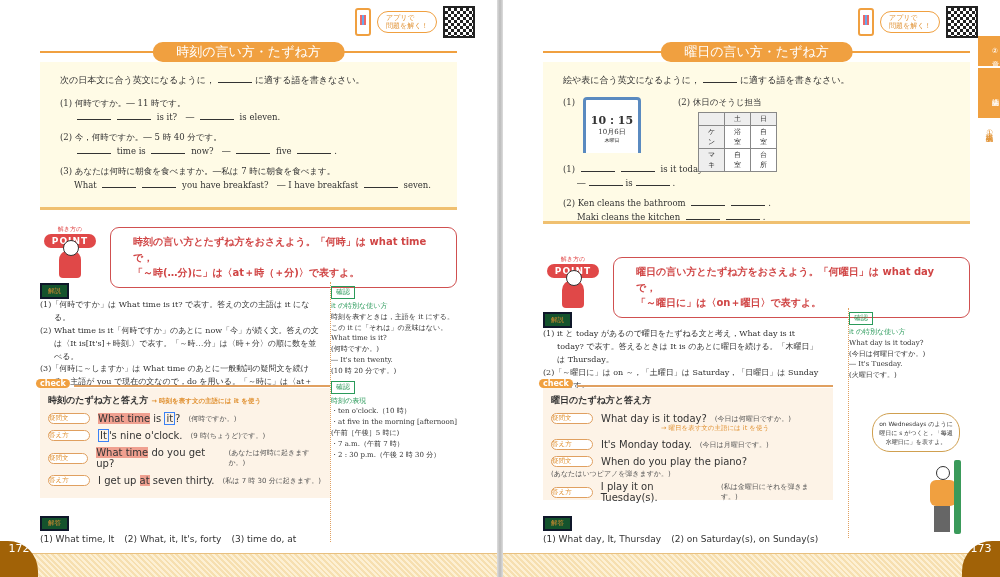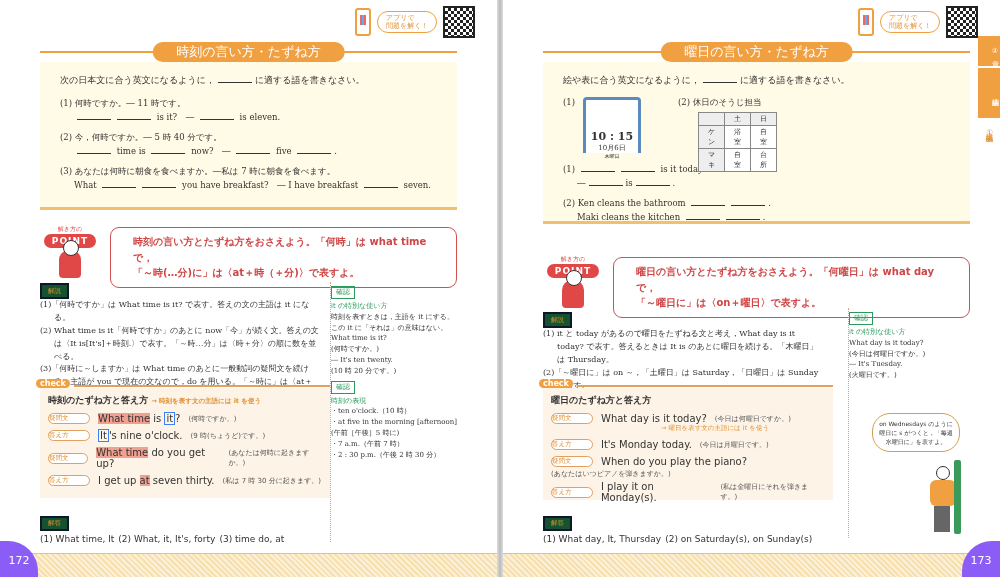--- a/index.html
+++ b/index.html
@@ -38,28 +38,28 @@
 .check .chk{position:absolute;top:-9px;left:-4px;background:#f0a040;color:#fff;font-size:8px;font-weight:bold;border-radius:8px;padding:0 4px}
 .check .cline{position:absolute;top:-3px;left:34px;right:0;height:1.5px;background:#e0a060}
 .check .ttl{font-size:9px;font-weight:bold;margin-bottom:4px}
 .crow{display:flex;align-items:center;gap:8px;font-size:10px;margin:6px 0}
 .pill2{border:1px solid #e0a060;border-radius:8px;color:#e09030;font-size:6.5px;width:42px;text-align:left;background:#fff}
 .hl{background:#f0a090}
 .box{border:1px solid #3b82f6;padding:0 1px}
 .note{color:#e09030;font-size:6.5px}
 .jp{font-size:7px;color:#555}
 .answers{position:absolute;left:40px;font-size:9px}
-.answers .row{display:flex;gap:4px;margin-top:3px}
+.answers .row{display:flex;gap:10px;margin-top:3px}
 .footer{position:absolute;bottom:0;left:0;right:0;height:24px;background:repeating-linear-gradient(45deg,#f6dfb0 0 2px,#fdf0d4 2px 4px);border-top:1.5px solid #e8c080}
-.pnum{position:absolute;bottom:0;width:38px;height:36px;background:#8b5cf6;color:#fff;font-size:11px;display:flex;align-items:flex-end;justify-content:center;padding-bottom:10px}
+.pnum{position:absolute;bottom:0;width:38px;height:36px;background:#a16207;color:#fff;font-size:11px;display:flex;align-items:flex-end;justify-content:center;padding-bottom:22px}
 .pl .pnum{left:0;border-top-right-radius:30px}
 .pr .pnum{right:0;border-top-left-radius:30px}
 .sidetab{position:absolute;right:0;width:22px;background:#f0a040;color:#fff;font-size:7px;writing-mode:vertical-rl;text-align:center;padding:4px 0}
 .sidetext{position:absolute;right:6px;top:128px;writing-mode:vertical-rl;color:#e09030;font-size:7.5px}
-.clock{position:absolute;width:58px;height:56px;border:3px solid #5a8ac0;border-bottom:none;border-radius:4px 4px 0 0;background:#fff;text-align:center;padding-top:30px}
+.clock{position:absolute;width:58px;height:56px;border:3px solid #5a8ac0;border-bottom:none;border-radius:4px 4px 0 0;background:#fff;text-align:center;padding-top:14px}
 .clock .t{font-size:11px;font-weight:bold}
 .clock .d{font-size:7px}
 .clock .w{font-size:5px}
 table.sched{border-collapse:collapse;font-size:7px;font-family:"DejaVu Sans",sans-serif}
 table.sched td{border:1px solid #888;padding:1px 6px;text-align:center;width:26px;background:#fff}
 table.sched tr:first-child td{background:#eee}
 table.sched td:first-child{background:#eee}
 .kid{position:absolute;right:30px;top:460px;width:40px;height:80px}
 .speech{position:absolute;left:872px;top:413px;width:88px;border:1.5px solid #d0a050;border-radius:18px;background:#fff;font-size:6px;text-align:center;padding:5px 4px;line-height:1.5}
 </style>
@@ -270,21 +270,21 @@
         <span>It's Monday today.</span>
         <span class="jp">(今日は月曜日です。)</span>
       </div>
     <div class="crow">
         <span class="pill2">疑問文</span>
         <span>When do you play the piano?</span>
       </div>
     <div class="jp" style="text-align:left;margin-top:-4px">(あなたはいつピアノを弾きますか。)</div>
     <div class="crow" style="margin-top:2px">
         <span class="pill2">答え方</span>
-        <span>I play it on Monday(s).</span>
+        <span>I play it on Tuesday(s).</span>
         <span class="jp">(私は金曜日にそれを弾きます。)</span>
       </div>
   </div>
 
   <div class="answers" style="top:516px">
     <span class="tag">解答</span>
     <div class="row">
         <span>(1) What day, It, Thursday</span>
         <span>(2) on Saturday(s), on Sunday(s)</span>
       </div>

